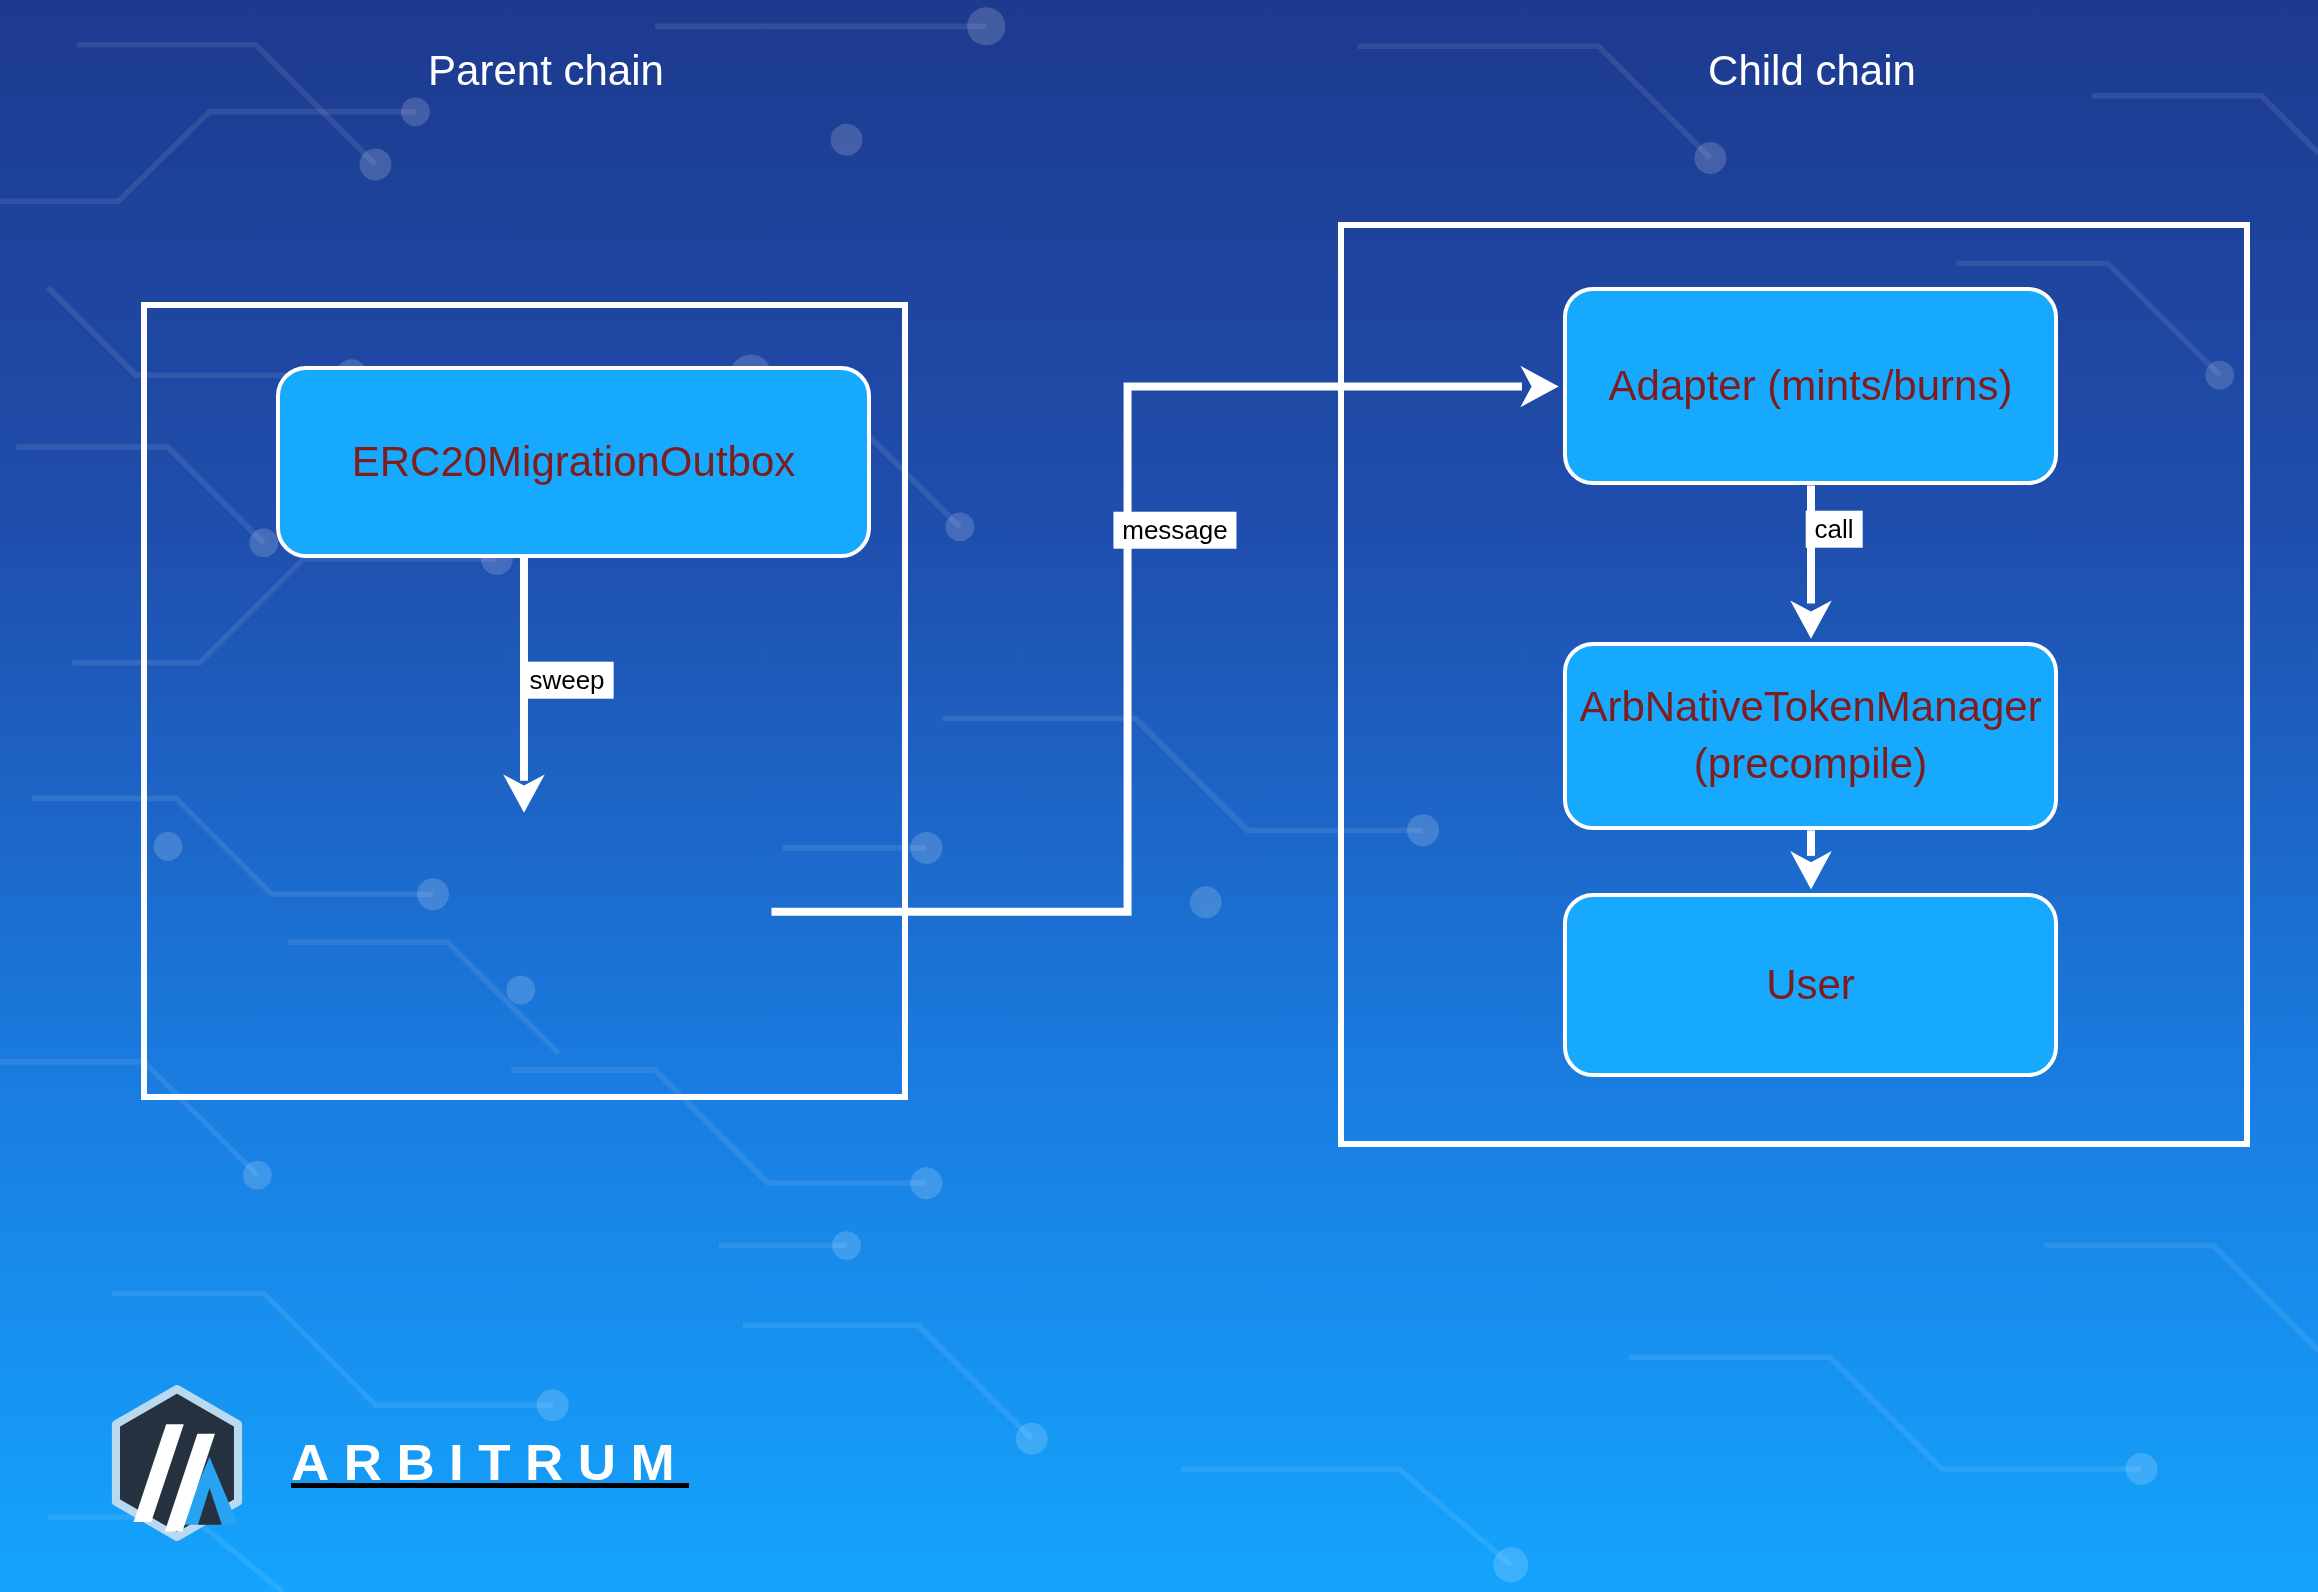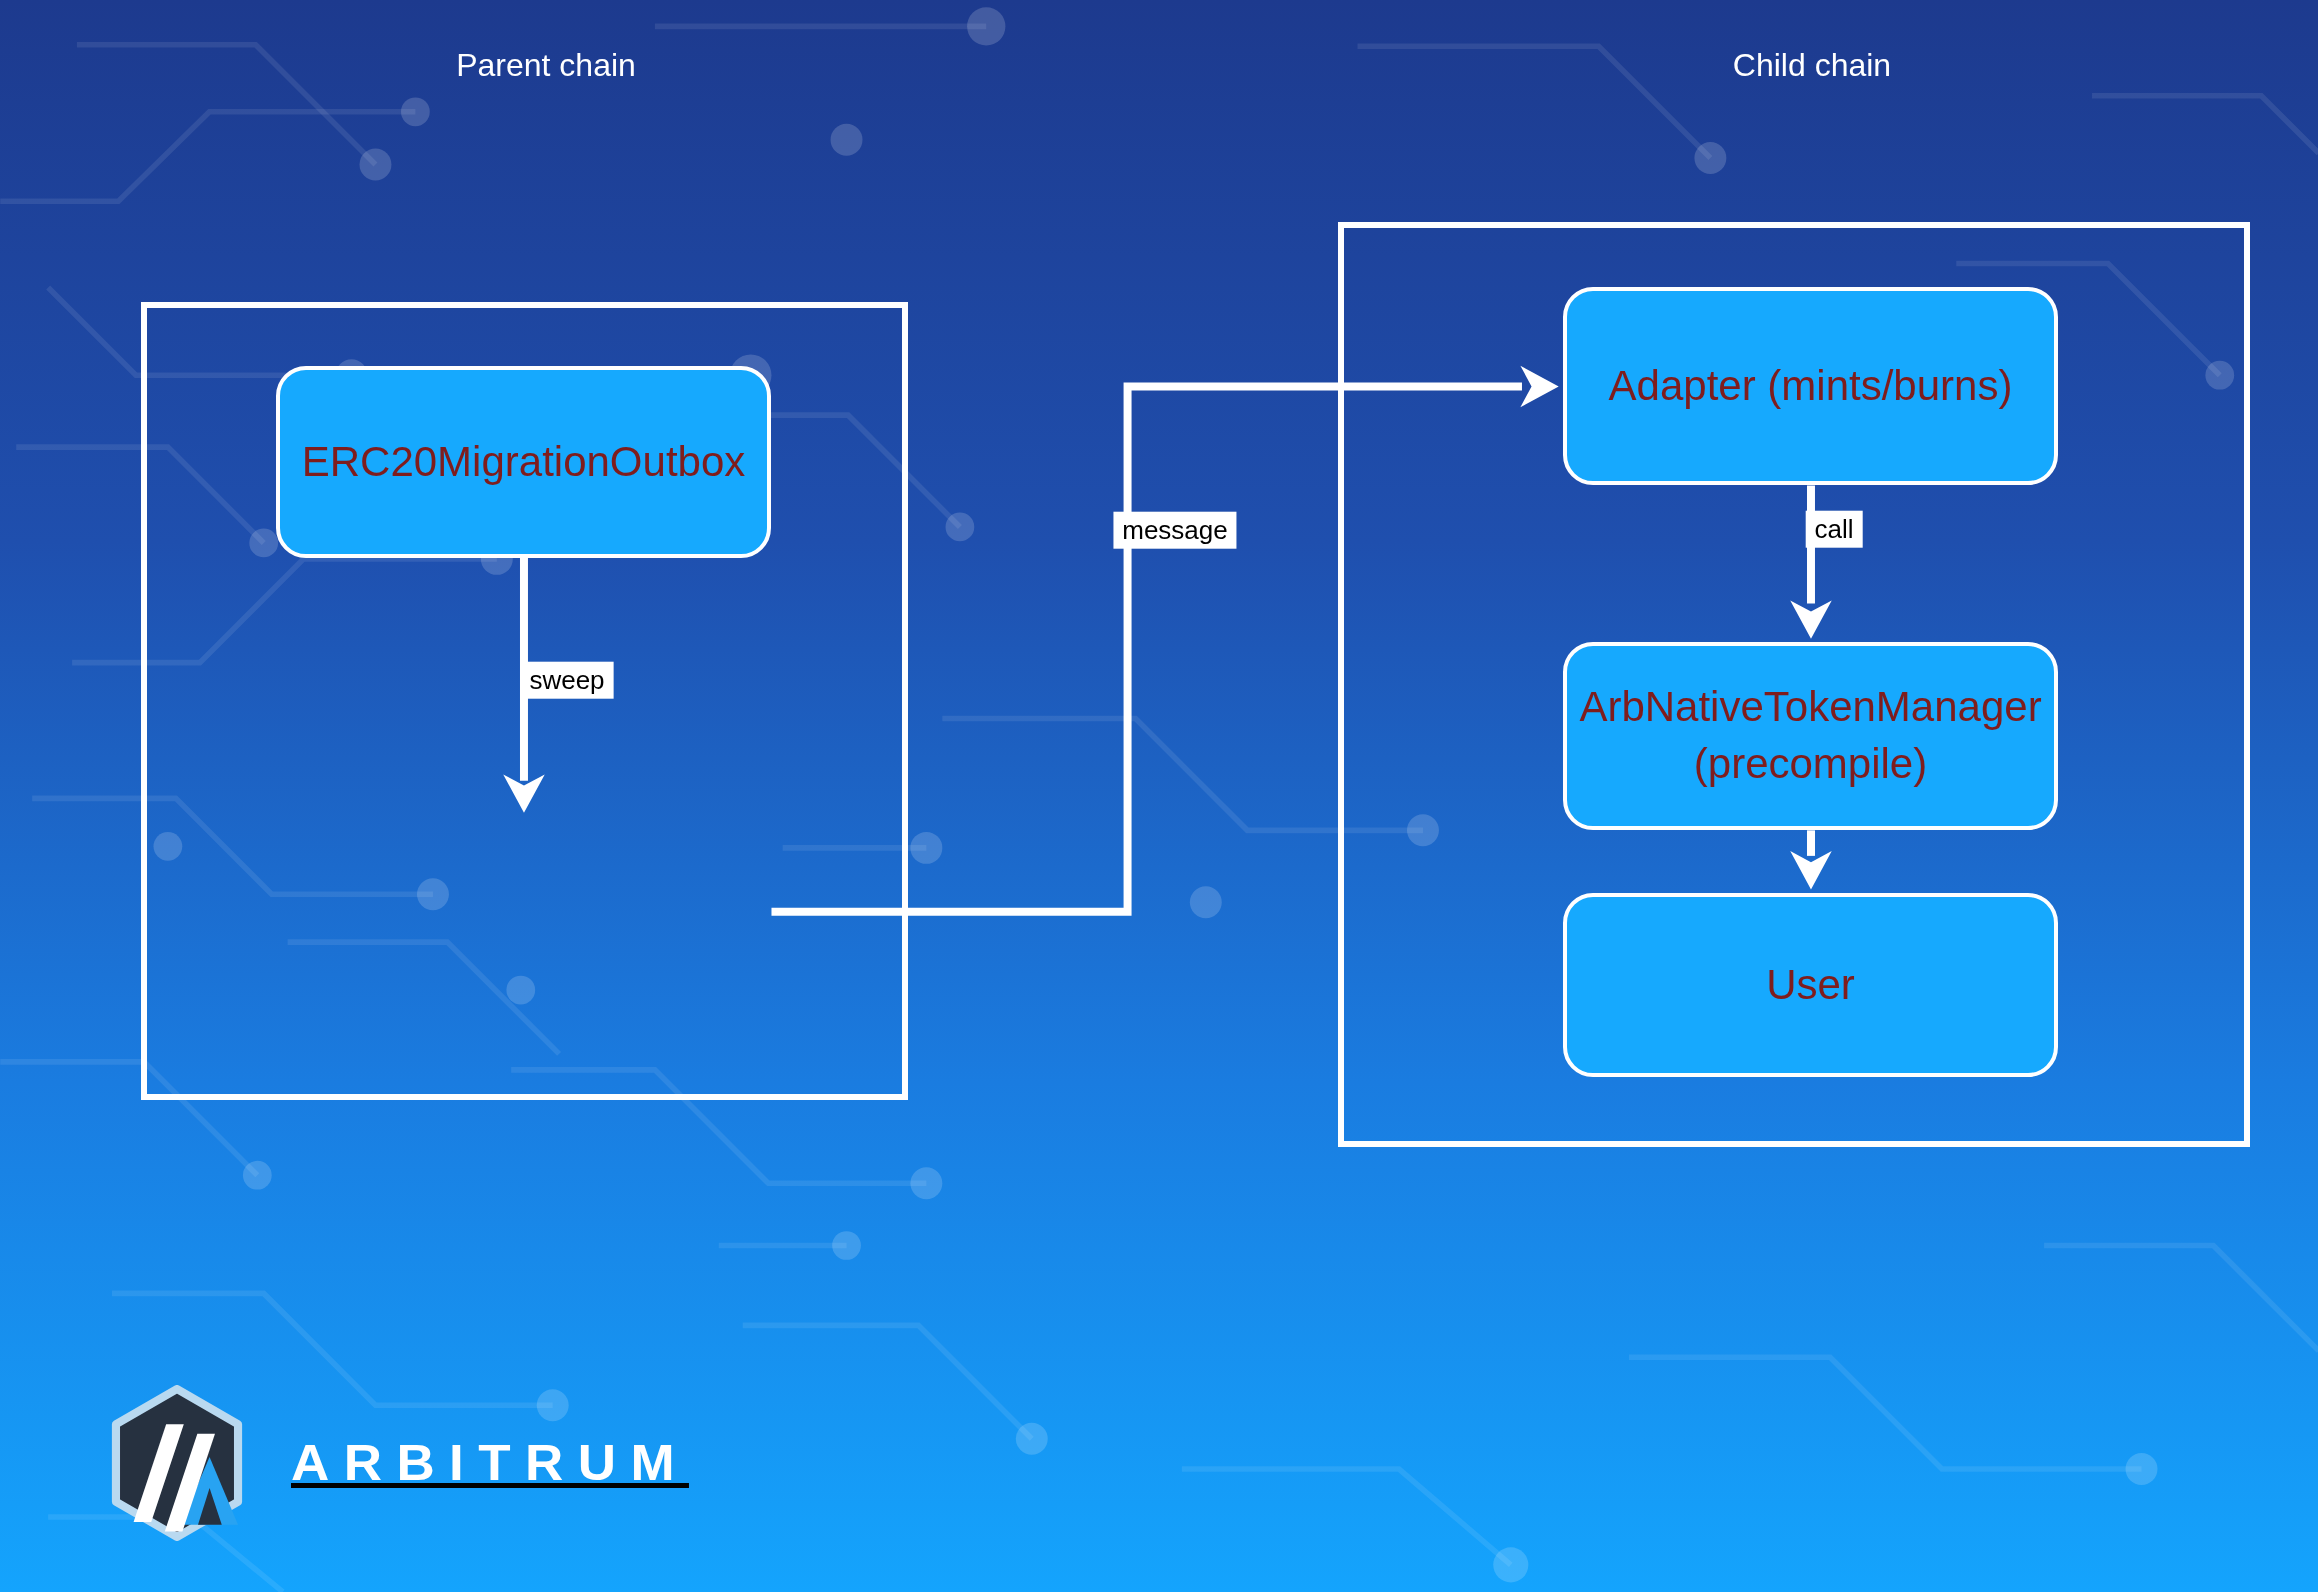--- a/index.html
+++ b/index.html
@@ -12,21 +12,21 @@
       var(--background-top,#1d3a8e) 0%,
       #1f4fae 34%,
       #1a7ce0 68%,
       var(--background-bottom,#14a4fd) 100%);
   }
   svg.layer{position:absolute;left:0;top:0;width:2319px;height:1592px;}
   .chain-title{
     position:absolute;
     transform:translateX(-50%);
     color:var(--title-text,#ffffff);
-    font-size:32px;line-height:1.2;white-space:nowrap;
+    font-size:42px;line-height:1.2;white-space:nowrap;
   }
   .container-box{
     position:absolute;box-sizing:border-box;
     border:6.4px solid var(--container-border,#ffffff);
     background:transparent;
   }
   .node{
     position:absolute;box-sizing:border-box;
     background:var(--node-fill,#16a9fe);
     border:4px solid var(--node-border,#ffffff);
@@ -125,21 +125,21 @@
       <line x1="2268" y1="1040" x2="2268" y2="1072"></line>
     </g>
     <g fill="var(--connector,#ffffff)">
       <polygon points="656,1018 630,970 656,984 682,970"></polygon>
       <polygon points="1952,484 1904,458 1918,484 1904,510"></polygon>
       <polygon points="2268,800 2242,752 2268,766 2294,752"></polygon>
       <polygon points="2268,1114 2242,1066 2268,1080 2294,1066"></polygon>
     </g>
   </svg>
 
-  <div class="node" style="left:276px;top:366px;width:495px;height:192px;">ERC20MigrationOutbox</div>
+  <div class="node" style="left:276px;top:366px;width:595px;height:192px;">ERC20MigrationOutbox</div>
 
   <div class="node" style="left:1563px;top:287px;width:495px;height:198px;">Adapter (mints/burns)</div>
   <div class="node" style="left:1563px;top:893px;width:495px;height:184px;">User</div>
   <div class="node" style="left:1563px;top:642px;width:495px;height:188px;">
     <span>ArbNativeTokenManager</span>
     <span>(precompile)</span>
   </div>
 
   <div class="edge-label" style="left:527px;top:680px;">sweep</div>
   <div class="edge-label" style="left:1135px;top:530px;">message</div>

